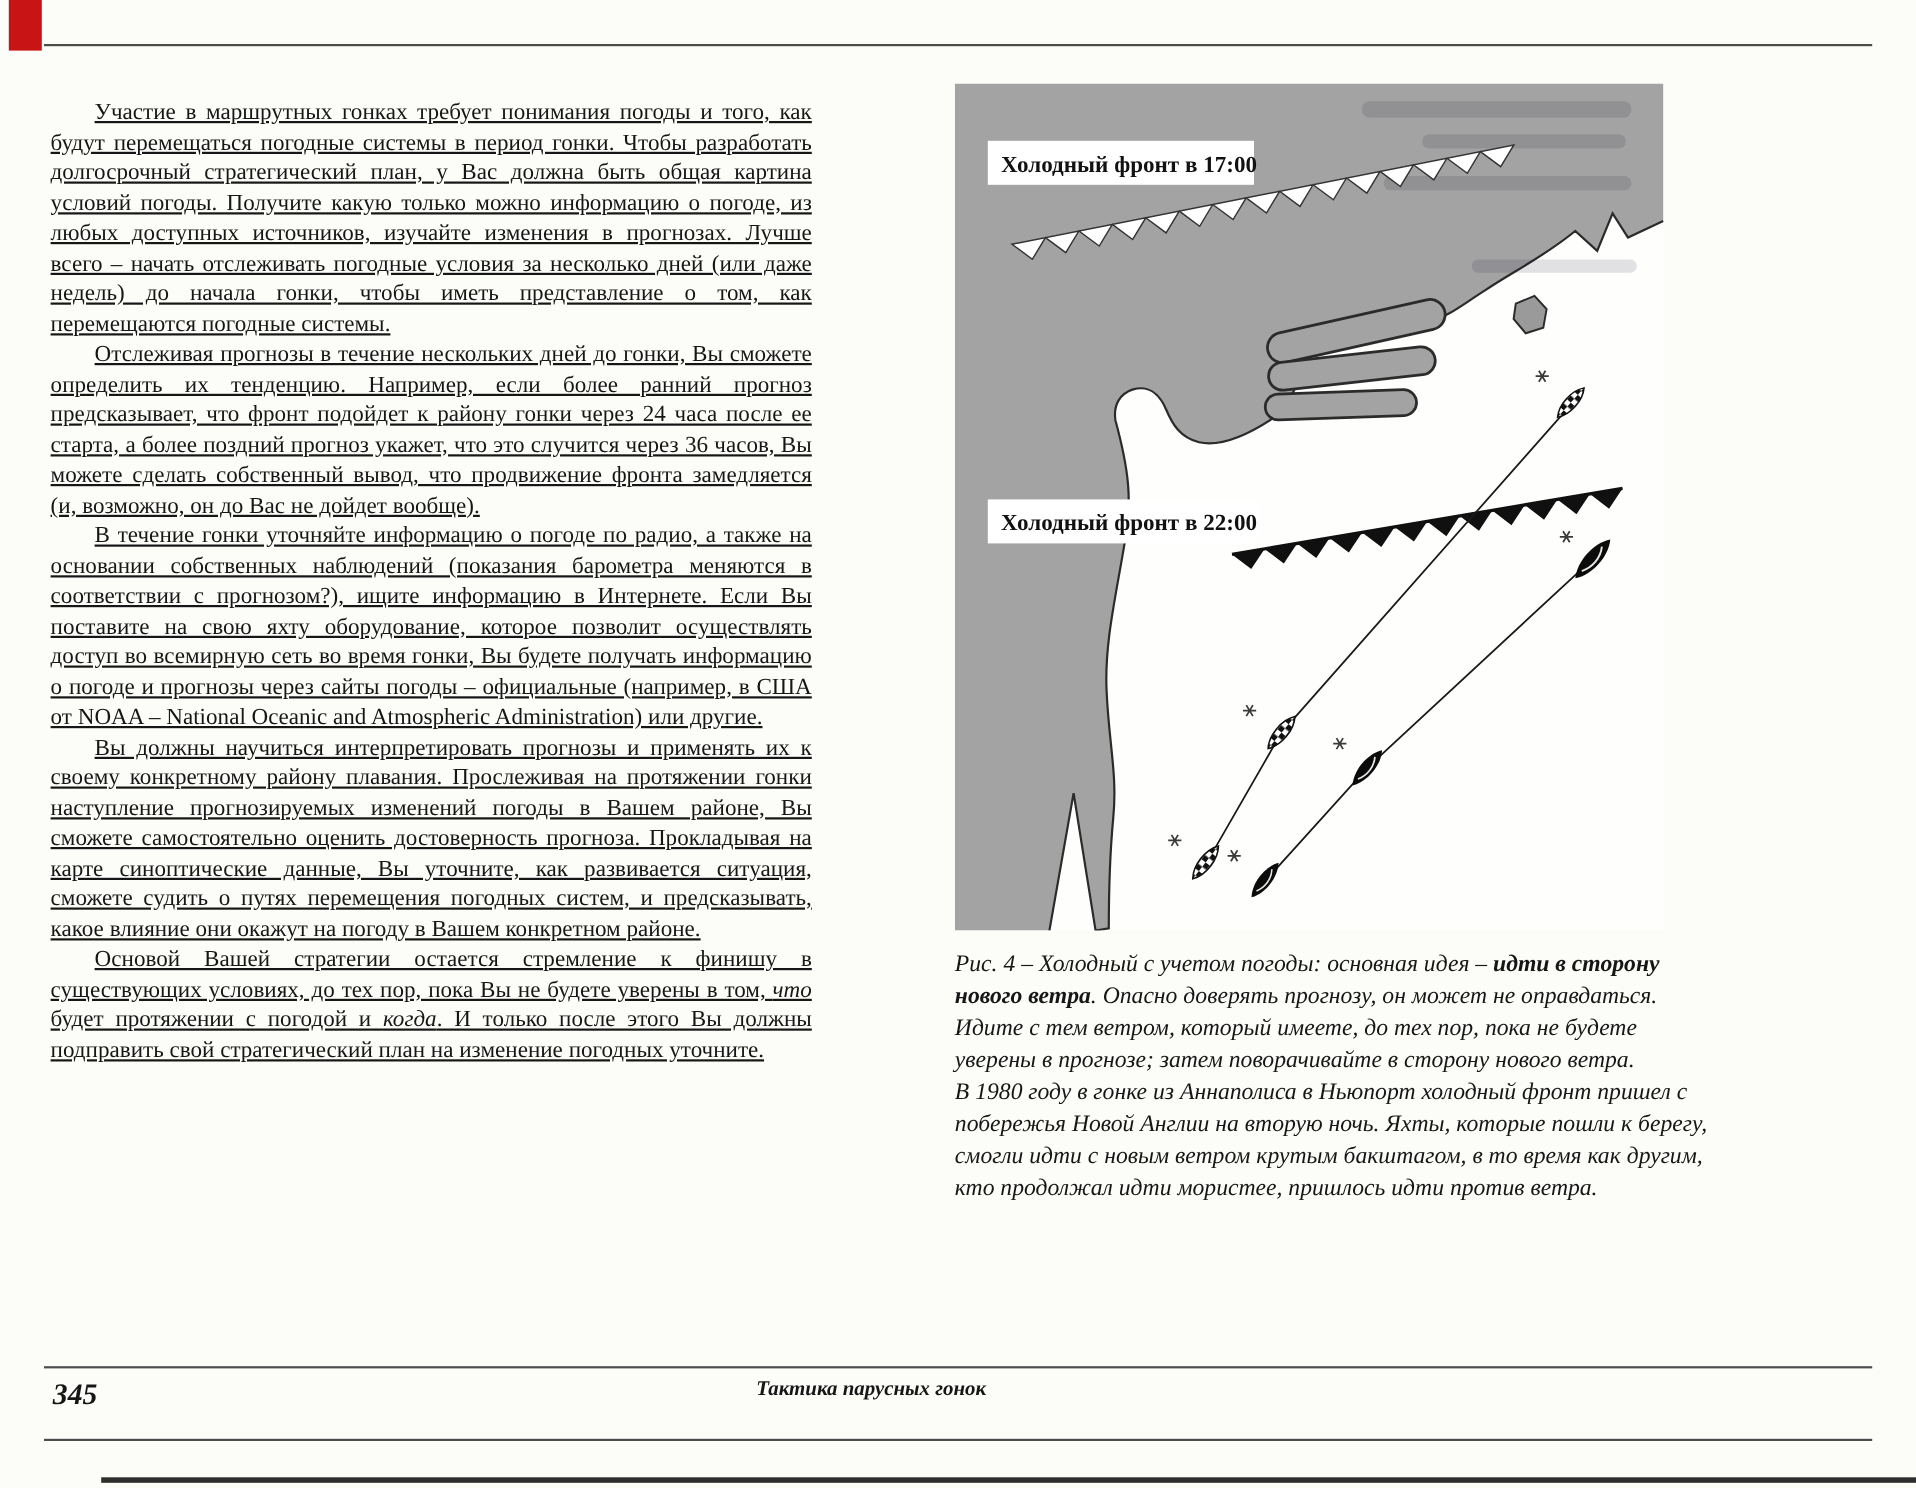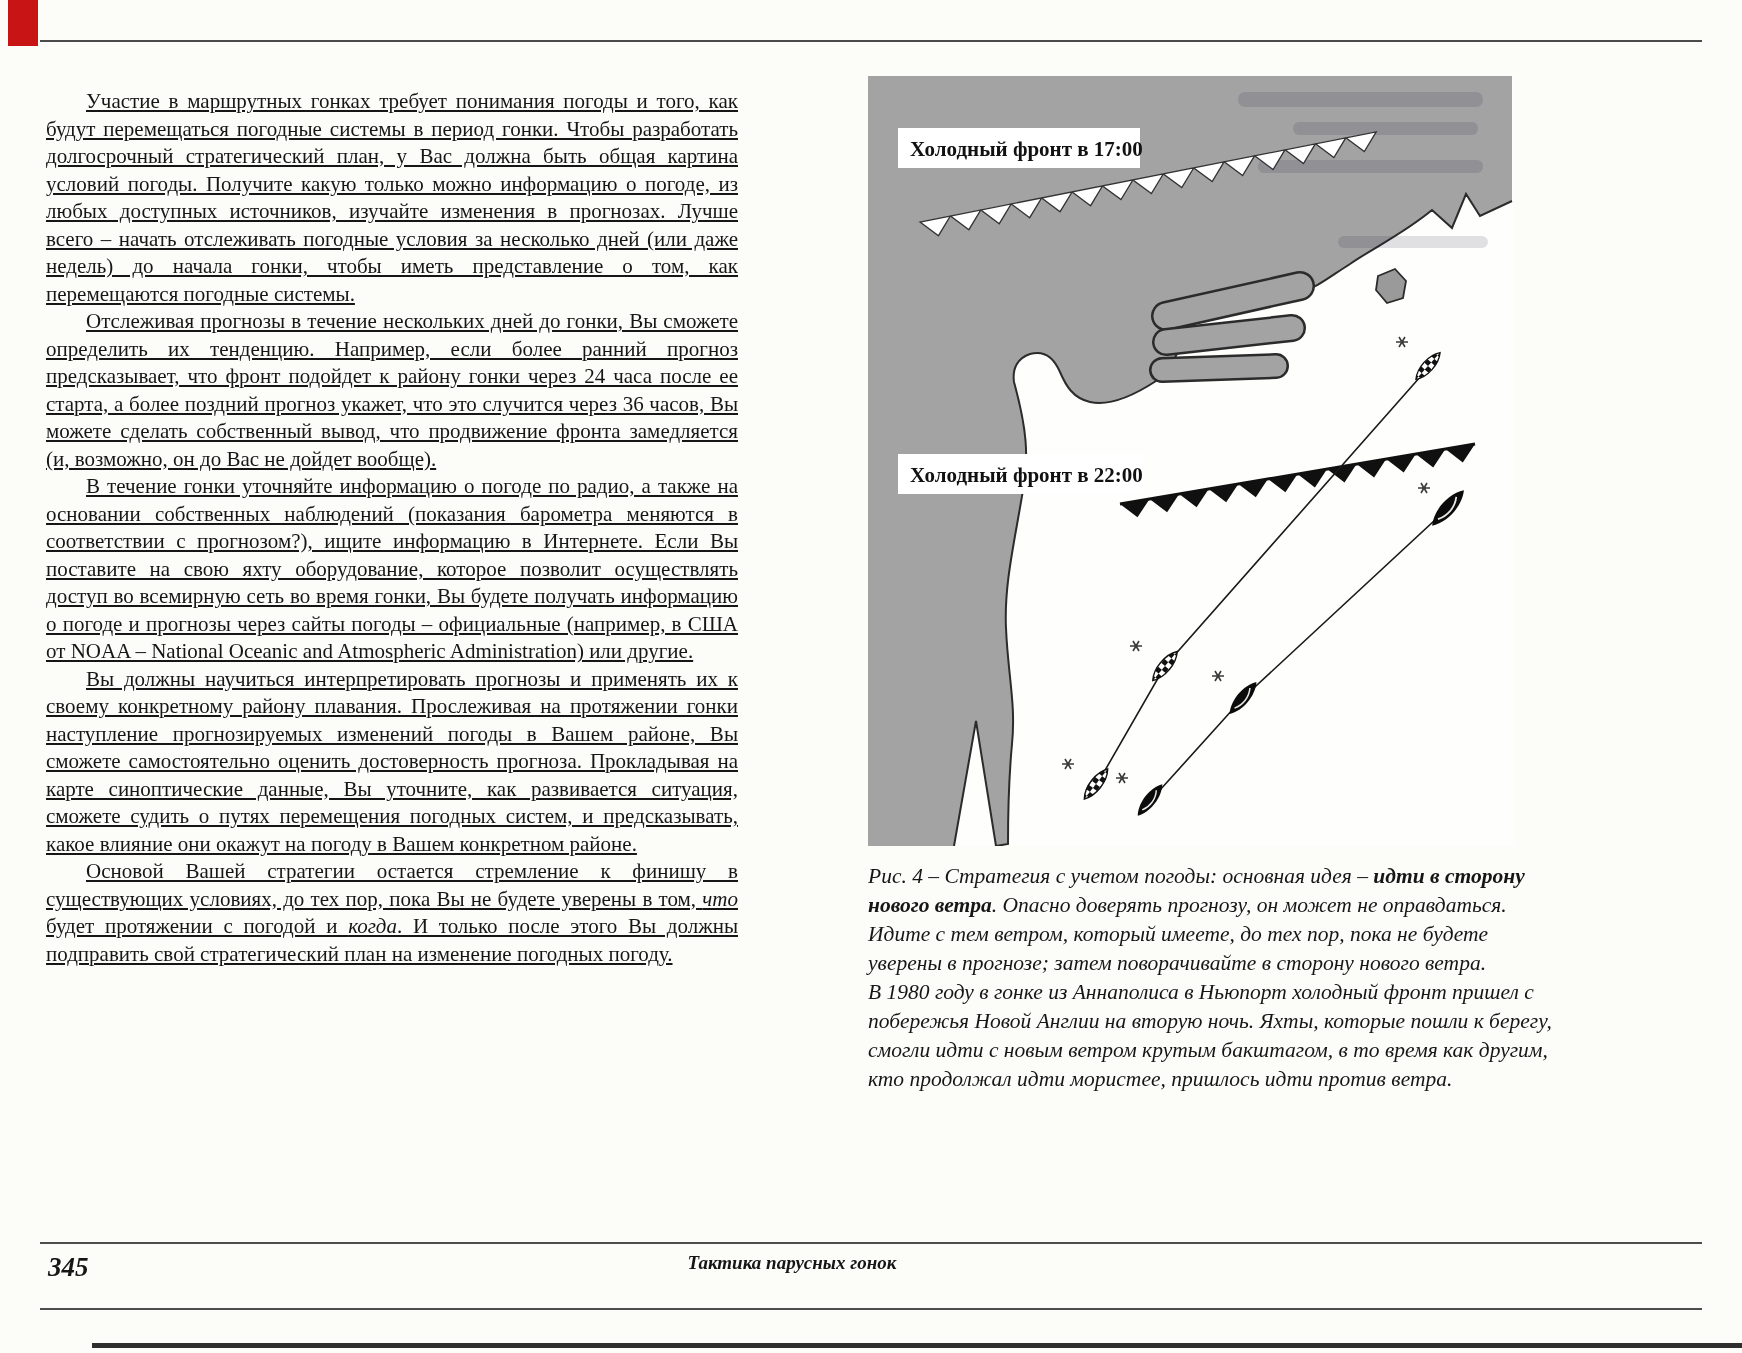--- a/index.html
+++ b/index.html
@@ -60,21 +60,21 @@
 <div class="page">
 
   <div class="scan-mark"></div>
   <div class="rule rule-top"></div>
 
   <div class="text-col">
     <p>Участие в маршрутных гонках требует понимания погоды и того, как будут перемещаться погодные системы в период гонки. Чтобы разработать долгосрочный стратегический план, у Вас должна быть общая картина условий погоды. Получите какую только можно информацию о погоде, из любых доступных источников, изучайте изменения в прогнозах. Лучше всего – начать отслеживать погодные условия за несколько дней (или даже недель) до начала гонки, чтобы иметь представление о том, как перемещаются погодные системы.</p>
     <p>Отслеживая прогнозы в течение нескольких дней до гонки, Вы сможете определить их тенденцию. Например, если более ранний прогноз предсказывает, что фронт подойдет к району гонки через 24 часа после ее старта, а более поздний прогноз укажет, что это случится через 36 часов, Вы можете сделать собственный вывод, что продвижение фронта замедляется (и, возможно, он до Вас не дойдет вообще).</p>
     <p>В течение гонки уточняйте информацию о погоде по радио, а также на основании собственных наблюдений (показания барометра меняются в соответствии с прогнозом?), ищите информацию в Интернете. Если Вы поставите на свою яхту оборудование, которое позволит осуществлять доступ во всемирную сеть во время гонки, Вы будете получать информацию о погоде и прогнозы через сайты погоды – официальные (например, в США от NOAA – National Oceanic and Atmospheric Administration) или другие.</p>
     <p>Вы должны научиться интерпретировать прогнозы и применять их к своему конкретному району плавания. Прослеживая на протяжении гонки наступление прогнозируемых изменений погоды в Вашем районе, Вы сможете самостоятельно оценить достоверность прогноза. Прокладывая на карте синоптические данные, Вы уточните, как развивается ситуация, сможете судить о путях перемещения погодных систем, и предсказывать, какое влияние они окажут на погоду в Вашем конкретном районе.</p>
-    <p><span>Основой Вашей стратегии остается стремление к финишу в существующих условиях, до тех пор, пока Вы не будете уверены в том, </span><i>что</i><span> будет протяжении с погодой и </span><i>когда</i><span>. И только после этого Вы должны подправить свой стратегический план на изменение погодных погоду.</span></p>
+    <p><span>Основой Вашей стратегии остается стремление к финишу в существующих условиях, до тех пор, пока Вы не будете уверены в том, </span><i>что</i><span> будет протяжении с погодой и </span><i>когда</i><span>. И только после этого Вы должны подправить свой стратегический план на изменение погодных уточните.</span></p>
   </div>
 
   <div class="figure">
     <svg width="645" height="770" viewBox="0 0 645 770">
       <defs>
         <pattern id="checker" width="10" height="10" patternUnits="userSpaceOnUse">
           <rect width="10" height="10" fill="#ffffff"></rect>
           <rect width="5" height="5" fill="#111111"></rect>
           <rect x="5" y="5" width="5" height="5" fill="#111111"></rect>
         </pattern>
@@ -183,21 +183,21 @@
         <use href="#wmark" x="268" y="570"></use>
         <use href="#wmark" x="200" y="688"></use>
         <use href="#wmark" x="350" y="600"></use>
         <use href="#wmark" x="254" y="702"></use>
         <use href="#wmark" x="556" y="412"></use>
       </g>
     </svg>
   </div>
 
   <div class="caption">
-    <p><i>Рис. 4 – </i><i>Стратегия с учетом погоды: основная идея – </i><span class="bi">идти в сторону нового ветра</span><i>. Опасно доверять прогнозу, он может не оправдаться. Идите с тем ветром, который имеете, до тех пор, пока не будете уверены в прогнозе; затем поворачивайте в сторону нового ветра.</i></p>
+    <p><i>Рис. 4 – </i><i>Холодный с учетом погоды: основная идея – </i><span class="bi">идти в сторону нового ветра</span><i>. Опасно доверять прогнозу, он может не оправдаться. Идите с тем ветром, который имеете, до тех пор, пока не будете уверены в прогнозе; затем поворачивайте в сторону нового ветра.</i></p>
     <p><i>В 1980 году в гонке из Аннаполиса в Ньюпорт холодный фронт пришел с побережья Новой Англии на вторую ночь. Яхты, которые пошли к берегу, смогли идти с новым ветром крутым бакштагом, в то время как другим, кто продолжал идти мористее, пришлось идти против ветра.</i></p>
   </div>
 
   <div class="rule rule-foot-top"></div>
   <div class="footer-num">345</div>
   <div class="footer-title">Тактика парусных гонок</div>
   <div class="rule rule-foot-bottom"></div>
   <div class="scan-edge-bottom"></div>
 
 </div>

